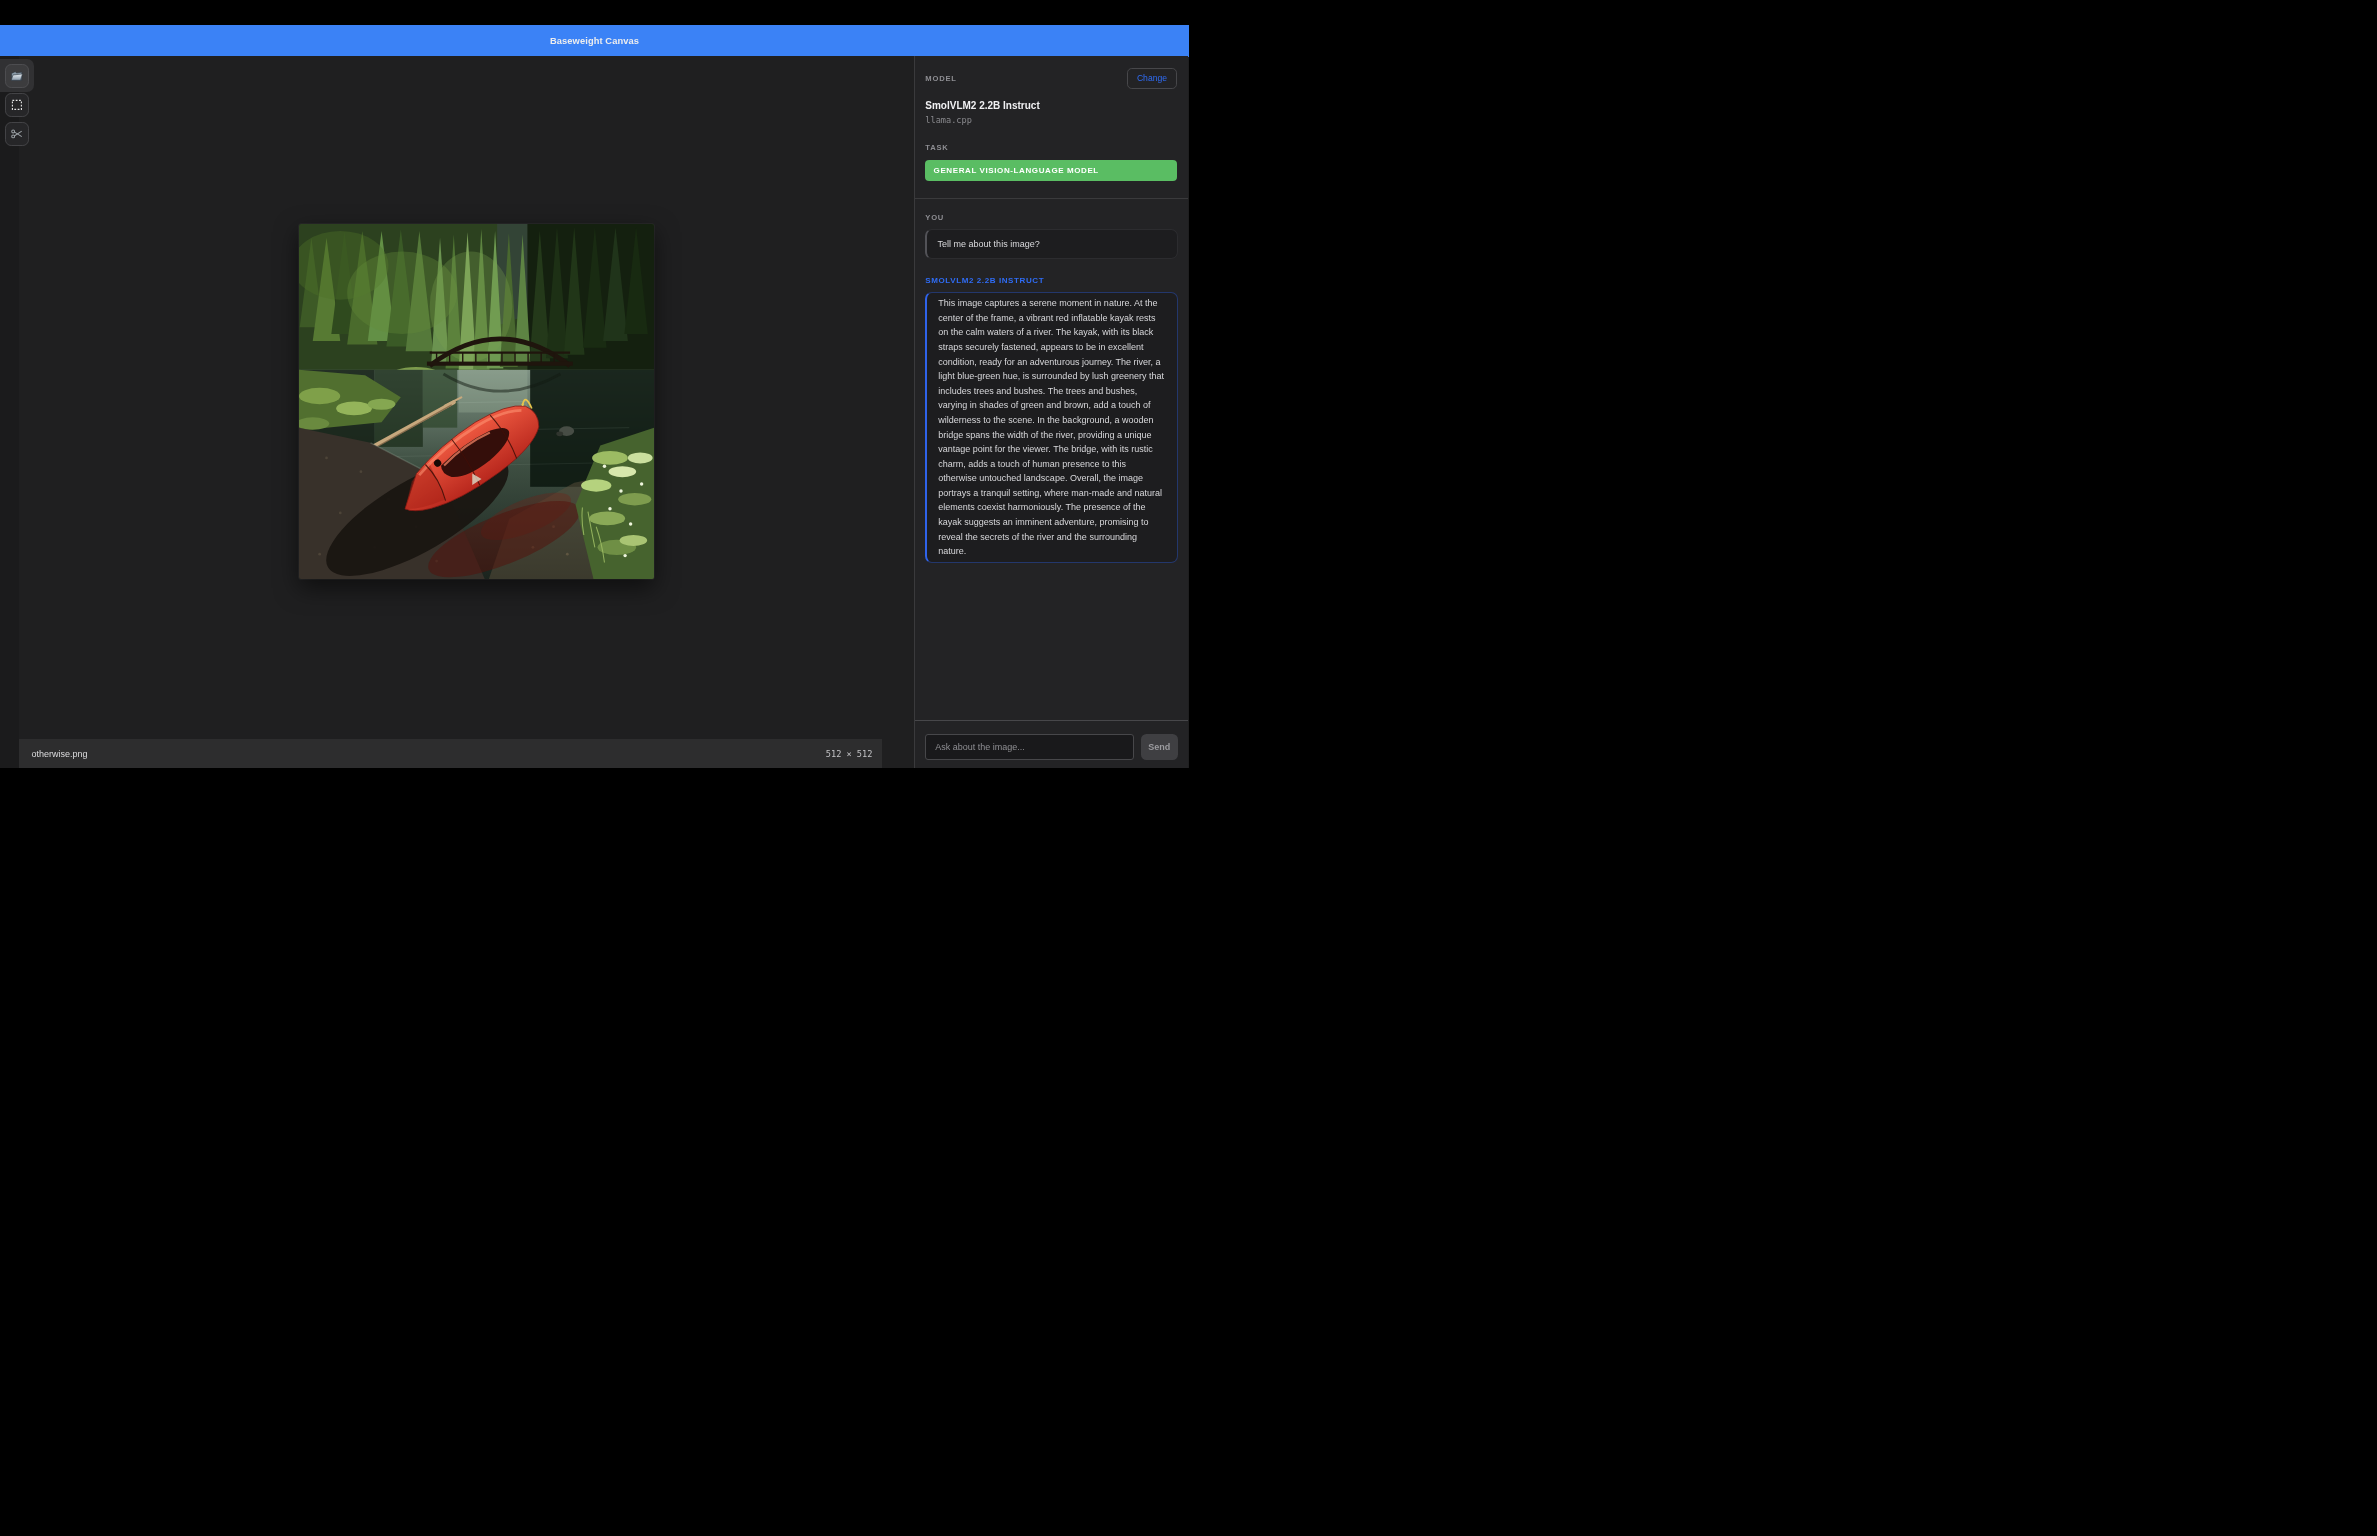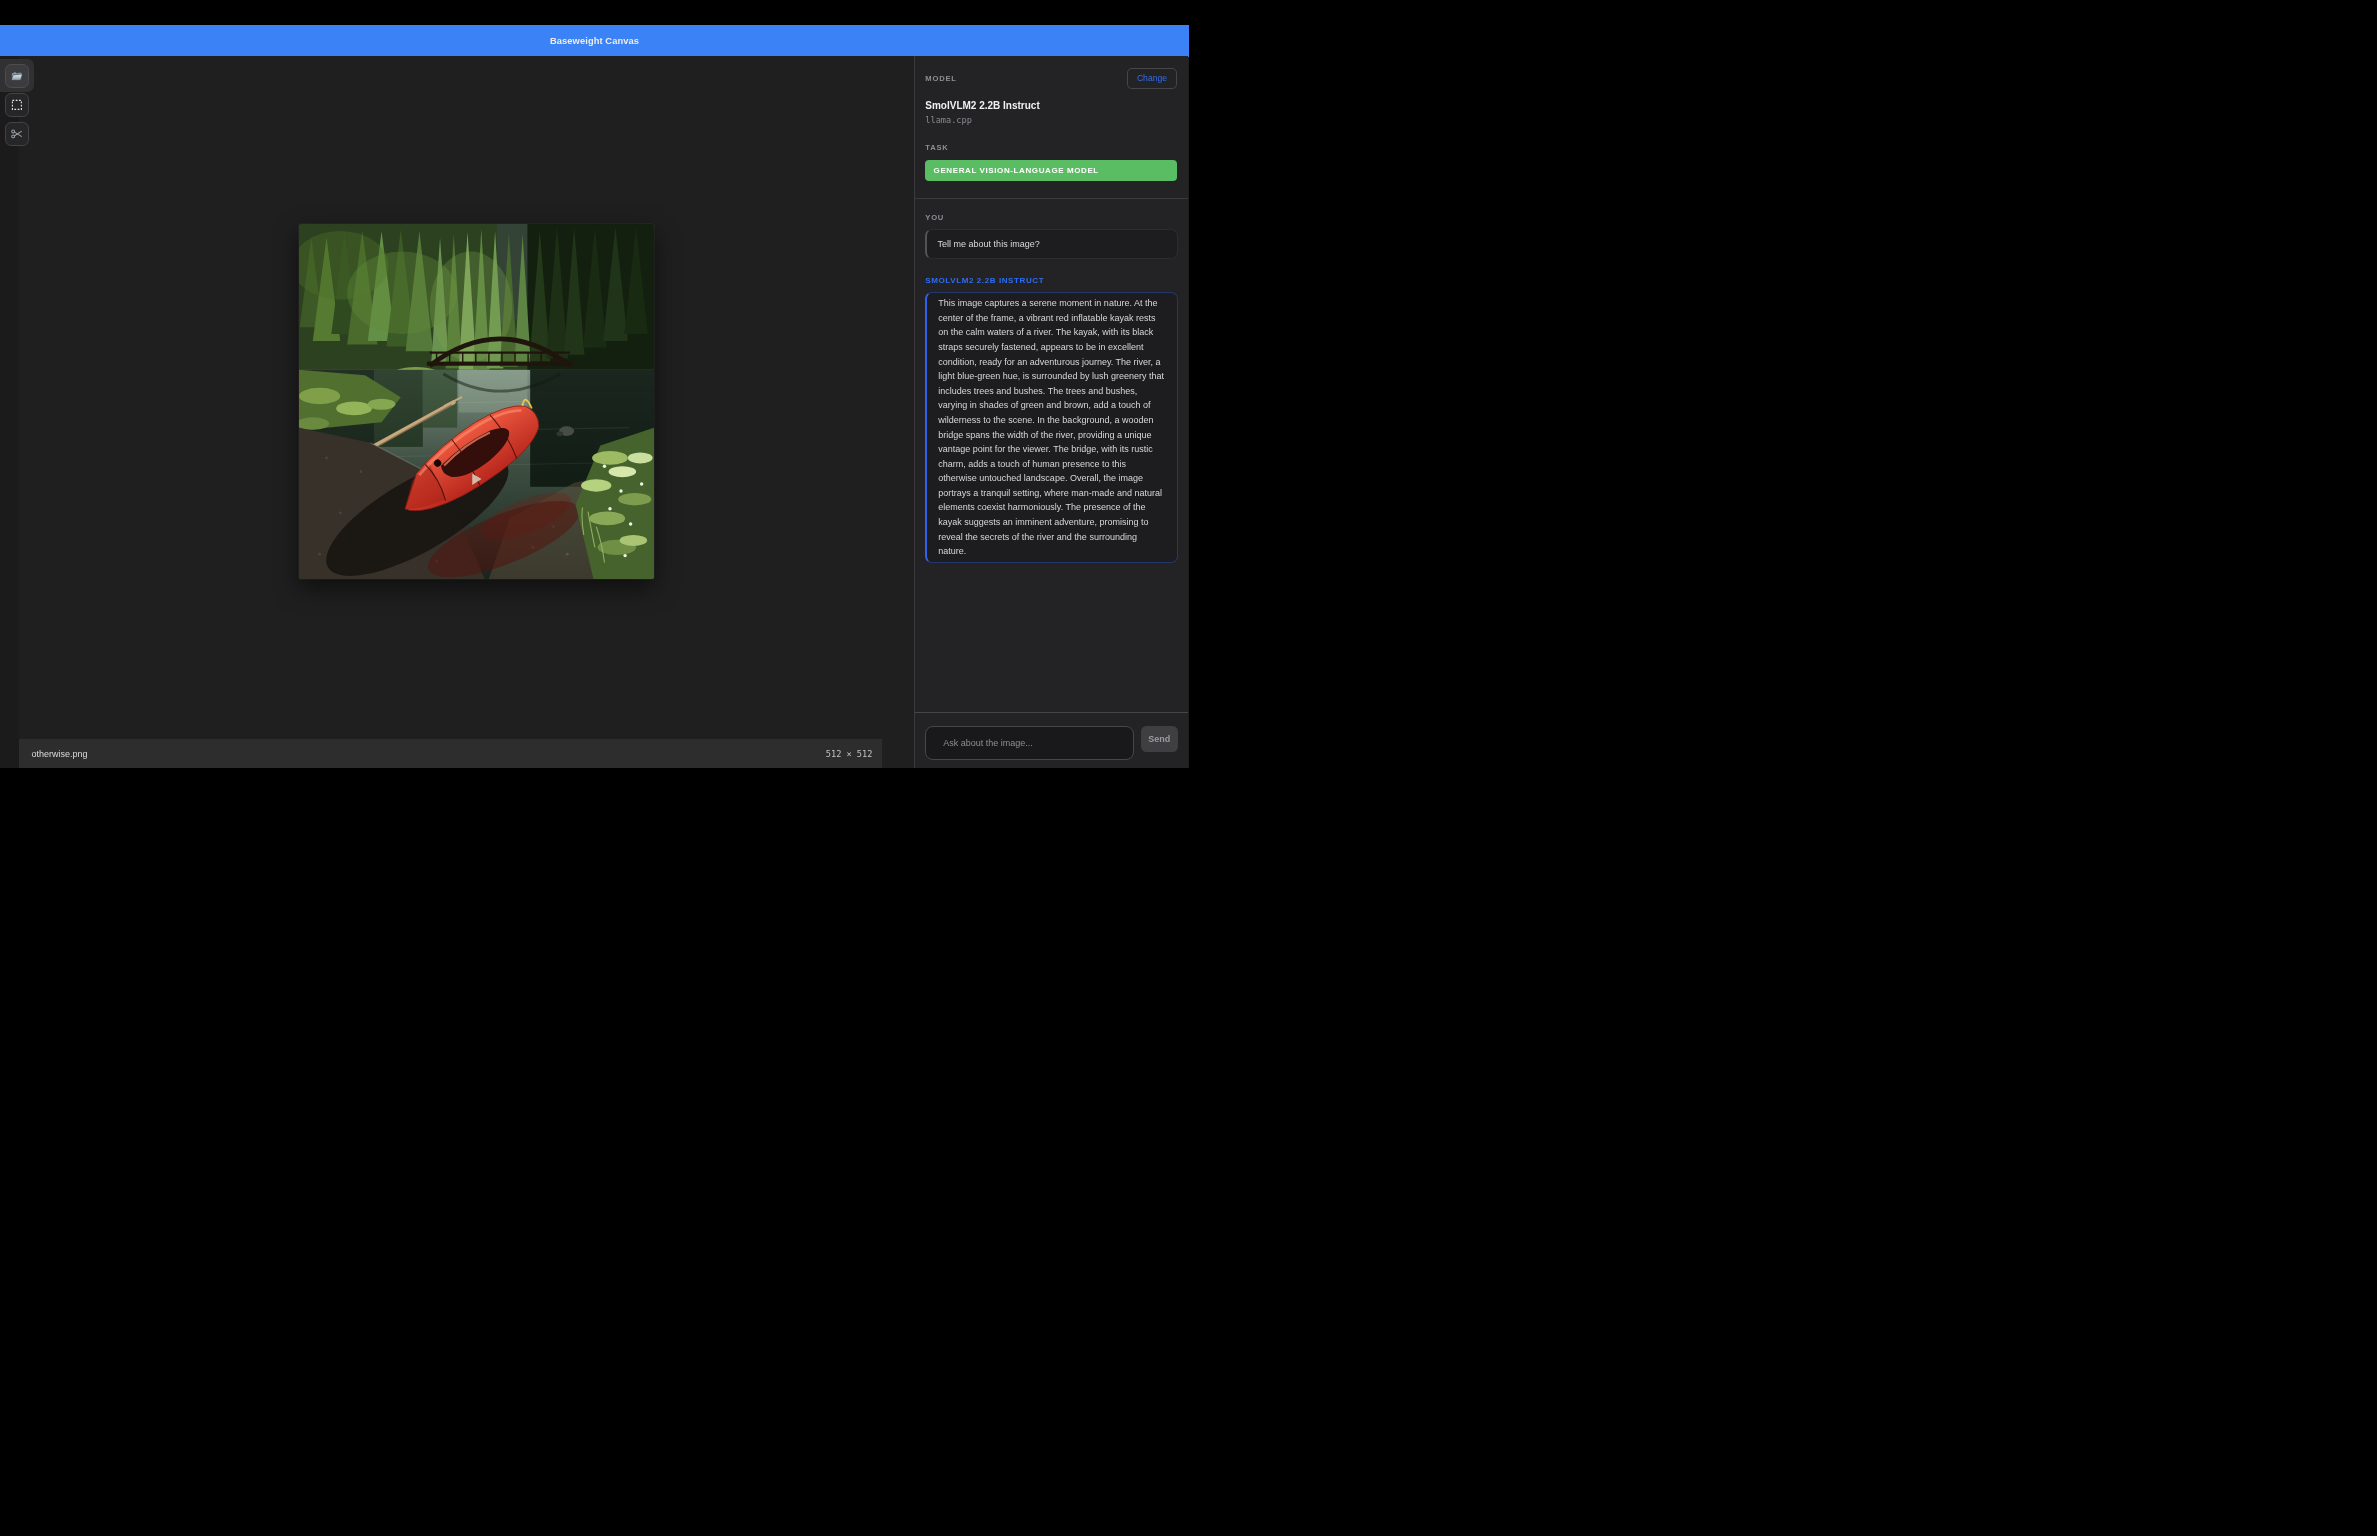--- a/index.html
+++ b/index.html
@@ -54,22 +54,22 @@
                 letter-spacing:0.6px; border-radius:4.1px; padding:6.2px 8.3px; }
 
   .chat { flex:1; padding:13.8px 10.3px 0 10.3px; overflow:hidden; }
   .bubble { border-radius:6.9px; background:#1d1d1f; padding:9px 10.3px; margin-top:7.6px; }
   .bubble.user { border:0.7px solid #2c2c2f; border-left:2.1px solid #525257; color:#dadadd; font-size:9px; }
   .assistant-label { color:#2f6cf5; font-size:8px; font-weight:bold; letter-spacing:0.6px; margin-top:16.5px; }
   .bubble.assistant { border:0.7px solid rgba(47,99,234,.38); border-left:2.1px solid #2f63ea;
                       color:#d8d8db; font-size:9px; line-height:1.62; padding:3px 11px; }
 
   .composer { border-top:0.7px solid #47474a; padding:13.8px 10.3px 7.6px 10.3px; display:flex; gap:6.9px; }
-  .composer input { flex:1; height:34px; background:#19191b; border:0.7px solid #47474a; border-radius:8px;
-                    color:#dddddf; font-family:inherit; font-size:9px; padding:0 17px; outline:none; }
+  .composer input { flex:1; height:26px; background:#19191b; border:0.7px solid #47474a; border-radius:3px;
+                    color:#dddddf; font-family:inherit; font-size:9px; padding:0 9px; outline:none; }
   .composer input::placeholder { color:#8e8e92; }
   .send-btn { width:37px; height:26px; background:#3f3f42; color:#9b9b9f; border:none; border-radius:5.5px;
               font-family:inherit; font-size:9px; font-weight:bold; cursor:pointer; }
 </style>
 </head>
 <body>
 
 <div id="app">
   <div class="black-strip"></div>
   <div class="titlebar">

